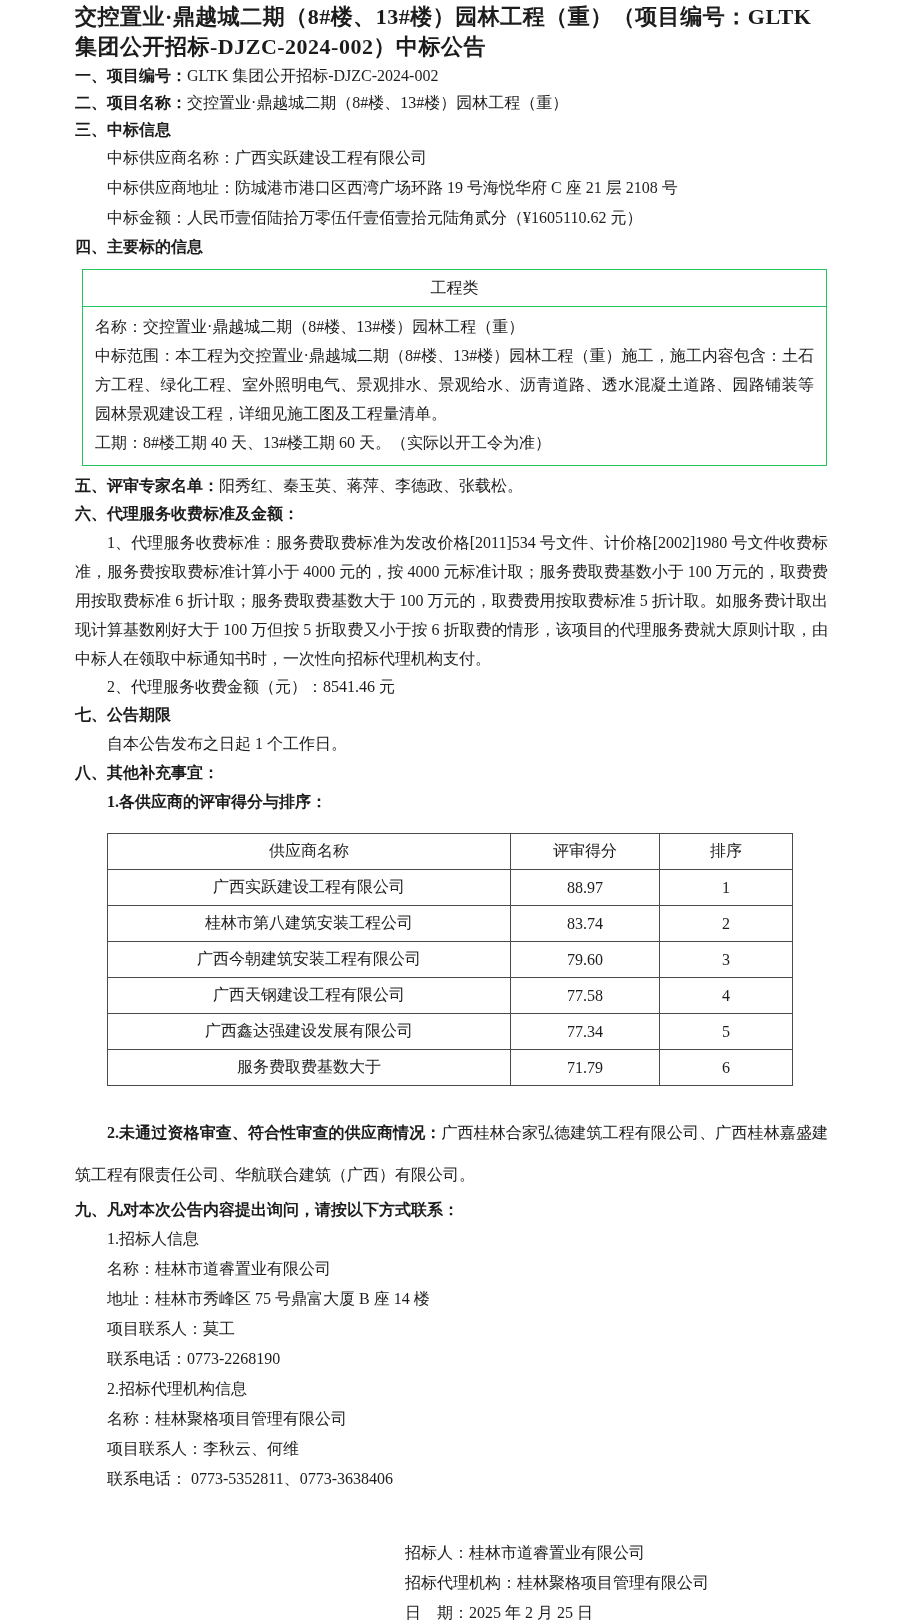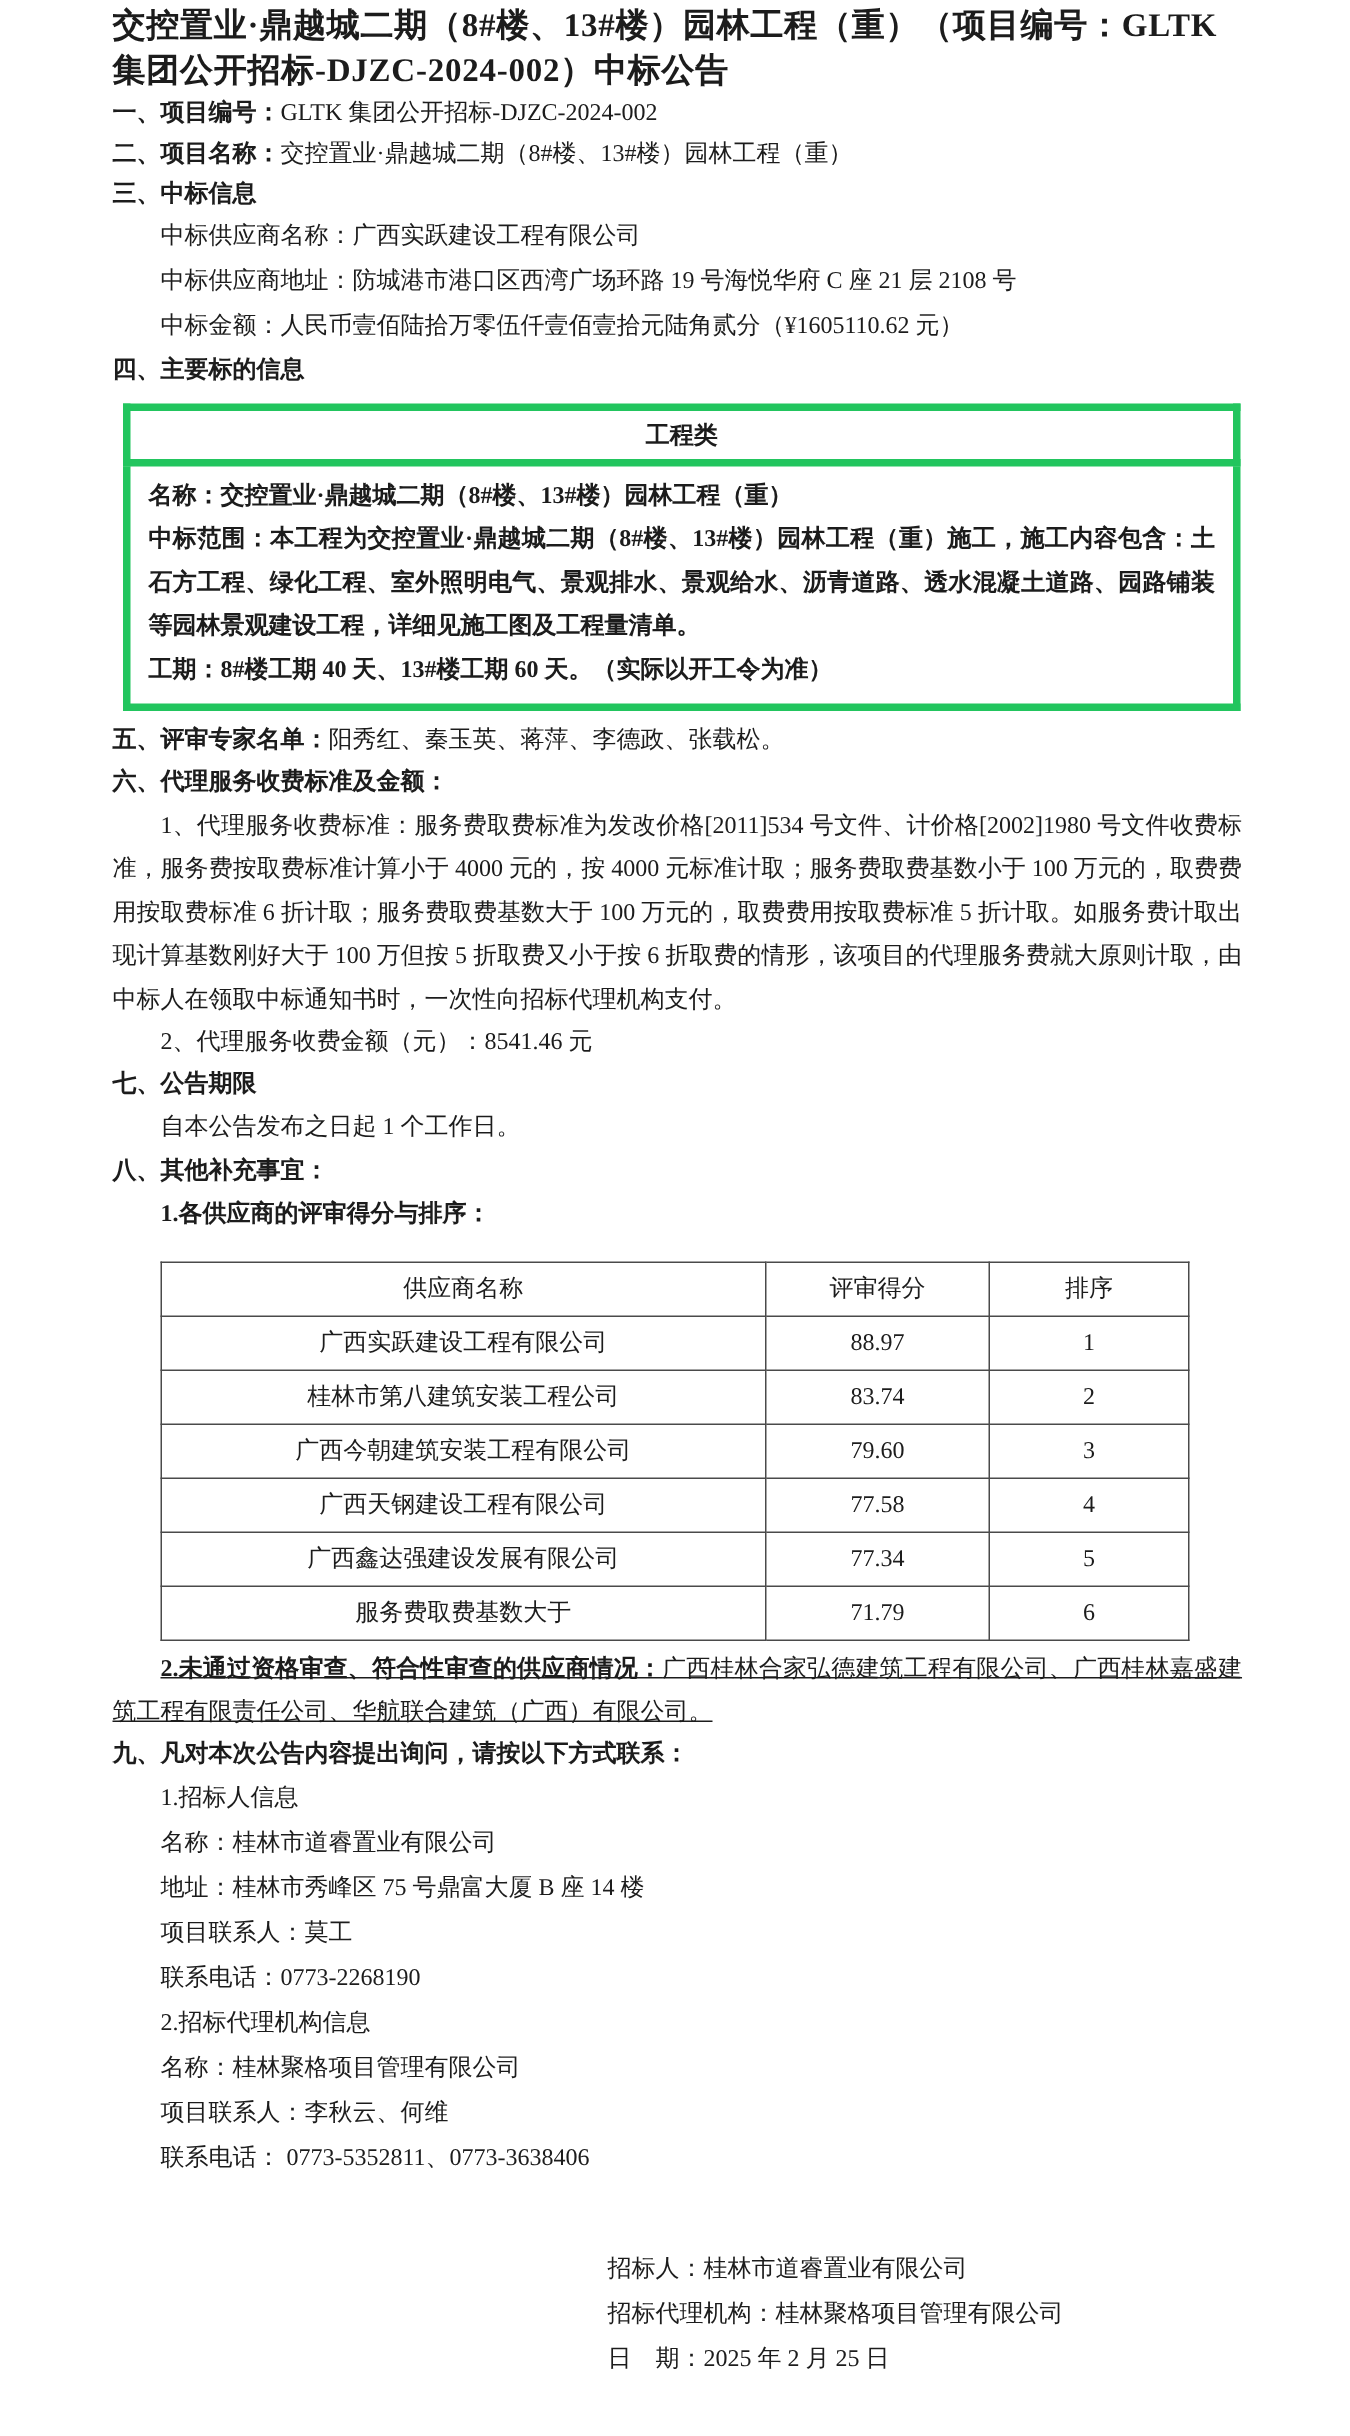--- a/index.html
+++ b/index.html
@@ -16,35 +16,35 @@
   }
   .line { line-height: 27px; white-space: nowrap; }
   .line-lg { line-height: 28px; white-space: nowrap; }
   .line-sp { line-height: 30px; white-space: nowrap; }
   .bold { font-weight: bold; }
   .indent1 { padding-left: 32px; }
   .para { line-height: 29px; text-indent: 32px; text-align: justify; }
 
   table { border-collapse: collapse; width: 100%; }
   .subject-table { margin-left: 7px; width: 745px; margin-top: 8px; }
-  .subject-table th, .subject-table td { border: 5px solid #22c55e; font-weight: bold; }
+  .subject-table th, .subject-table td { border: 1px solid #22c55e; font-weight: normal; }
   .subject-table th { height: 37px; text-align: center; font-size: 16px; }
   .subject-table td { padding: 5px 12px 8px 12px; }
   .subject-table td p { line-height: 29px; text-align: justify; }
 
   .score-table { margin-left: 32px; width: 686px; margin-top: 16px; padding-left: 12px; }
   .score-table th, .score-table td {
     border: 1px solid #4a4a4a; height: 36px; text-align: center;
     font-weight: normal; font-size: 16px; vertical-align: middle;
   }
   .col-name { width: 58.8%; }
   .col-score { width: 21.8%; }
   .col-rank { width: 19.4%; }
 
-  .sub2 { margin-top: 4px; line-height: 29px; text-indent: 32px; text-align: justify; text-decoration: underline; }
+  .sub2 { margin-top: 26px; line-height: 42px; text-indent: 32px; text-align: justify; }
   .s9-block .line-sp { line-height: 30px; }
   .footer-block { margin-top: 44px; margin-left: 330px; }
   .footer-block .line-sp { line-height: 30px; }
 </style>
 </head>
 <body>
 
 <div class="page">
 
   <h1 class="doc-title">交控置业·鼎越城二期（8#楼、13#楼）园林工程（重）（项目编号：GLTK 集团公开招标-DJZC-2024-002）中标公告</h1>

